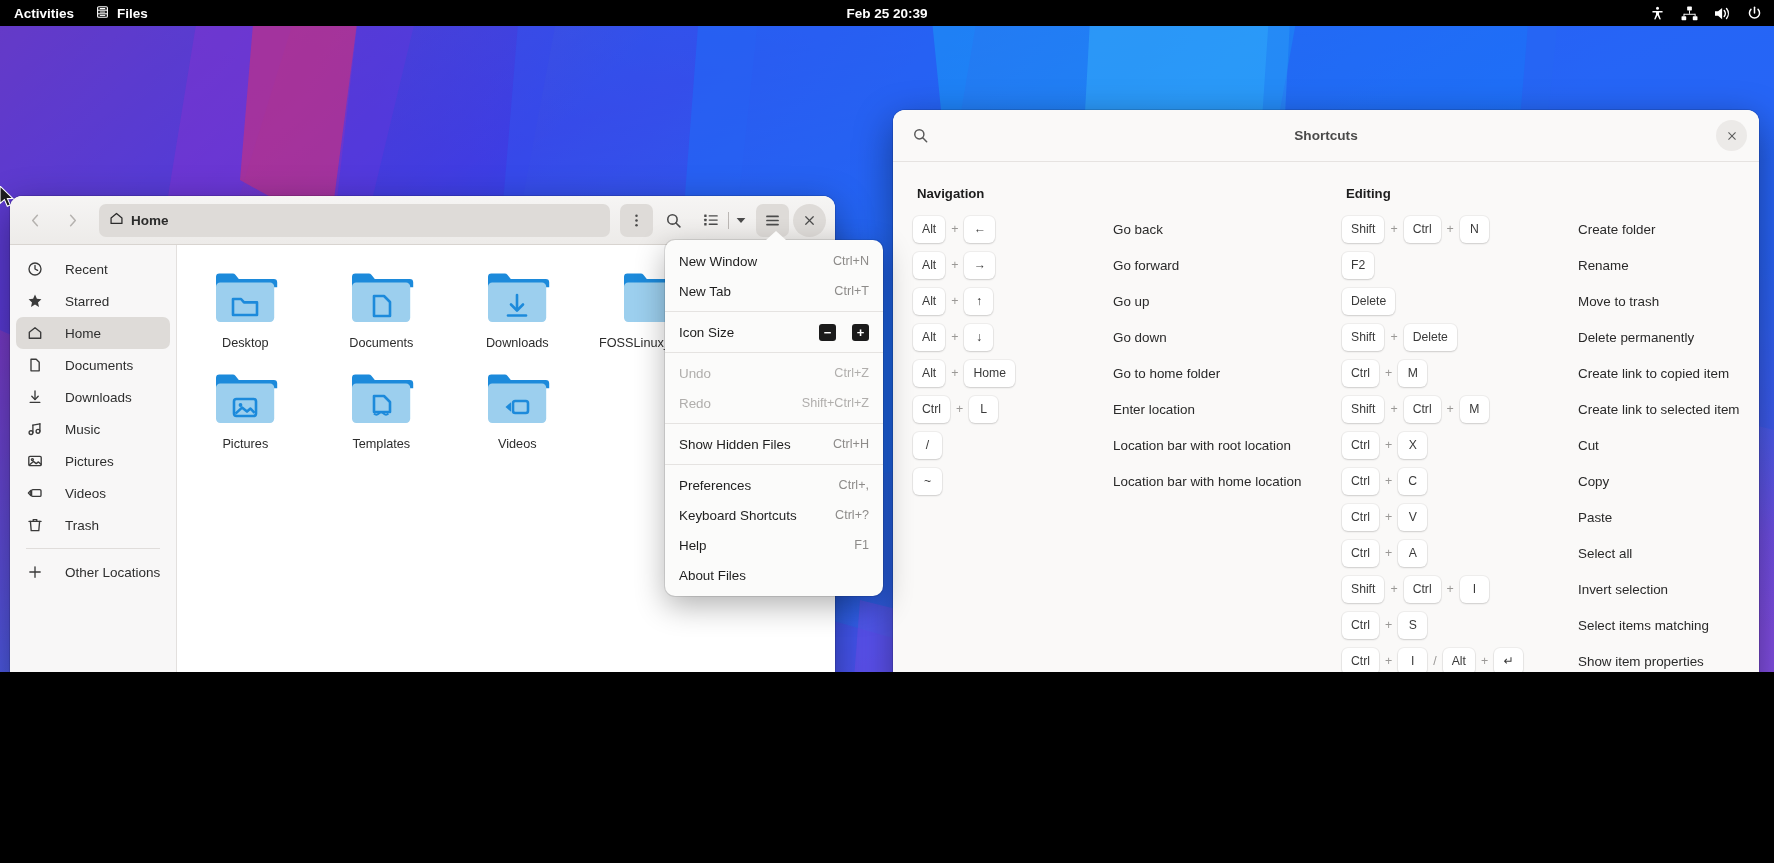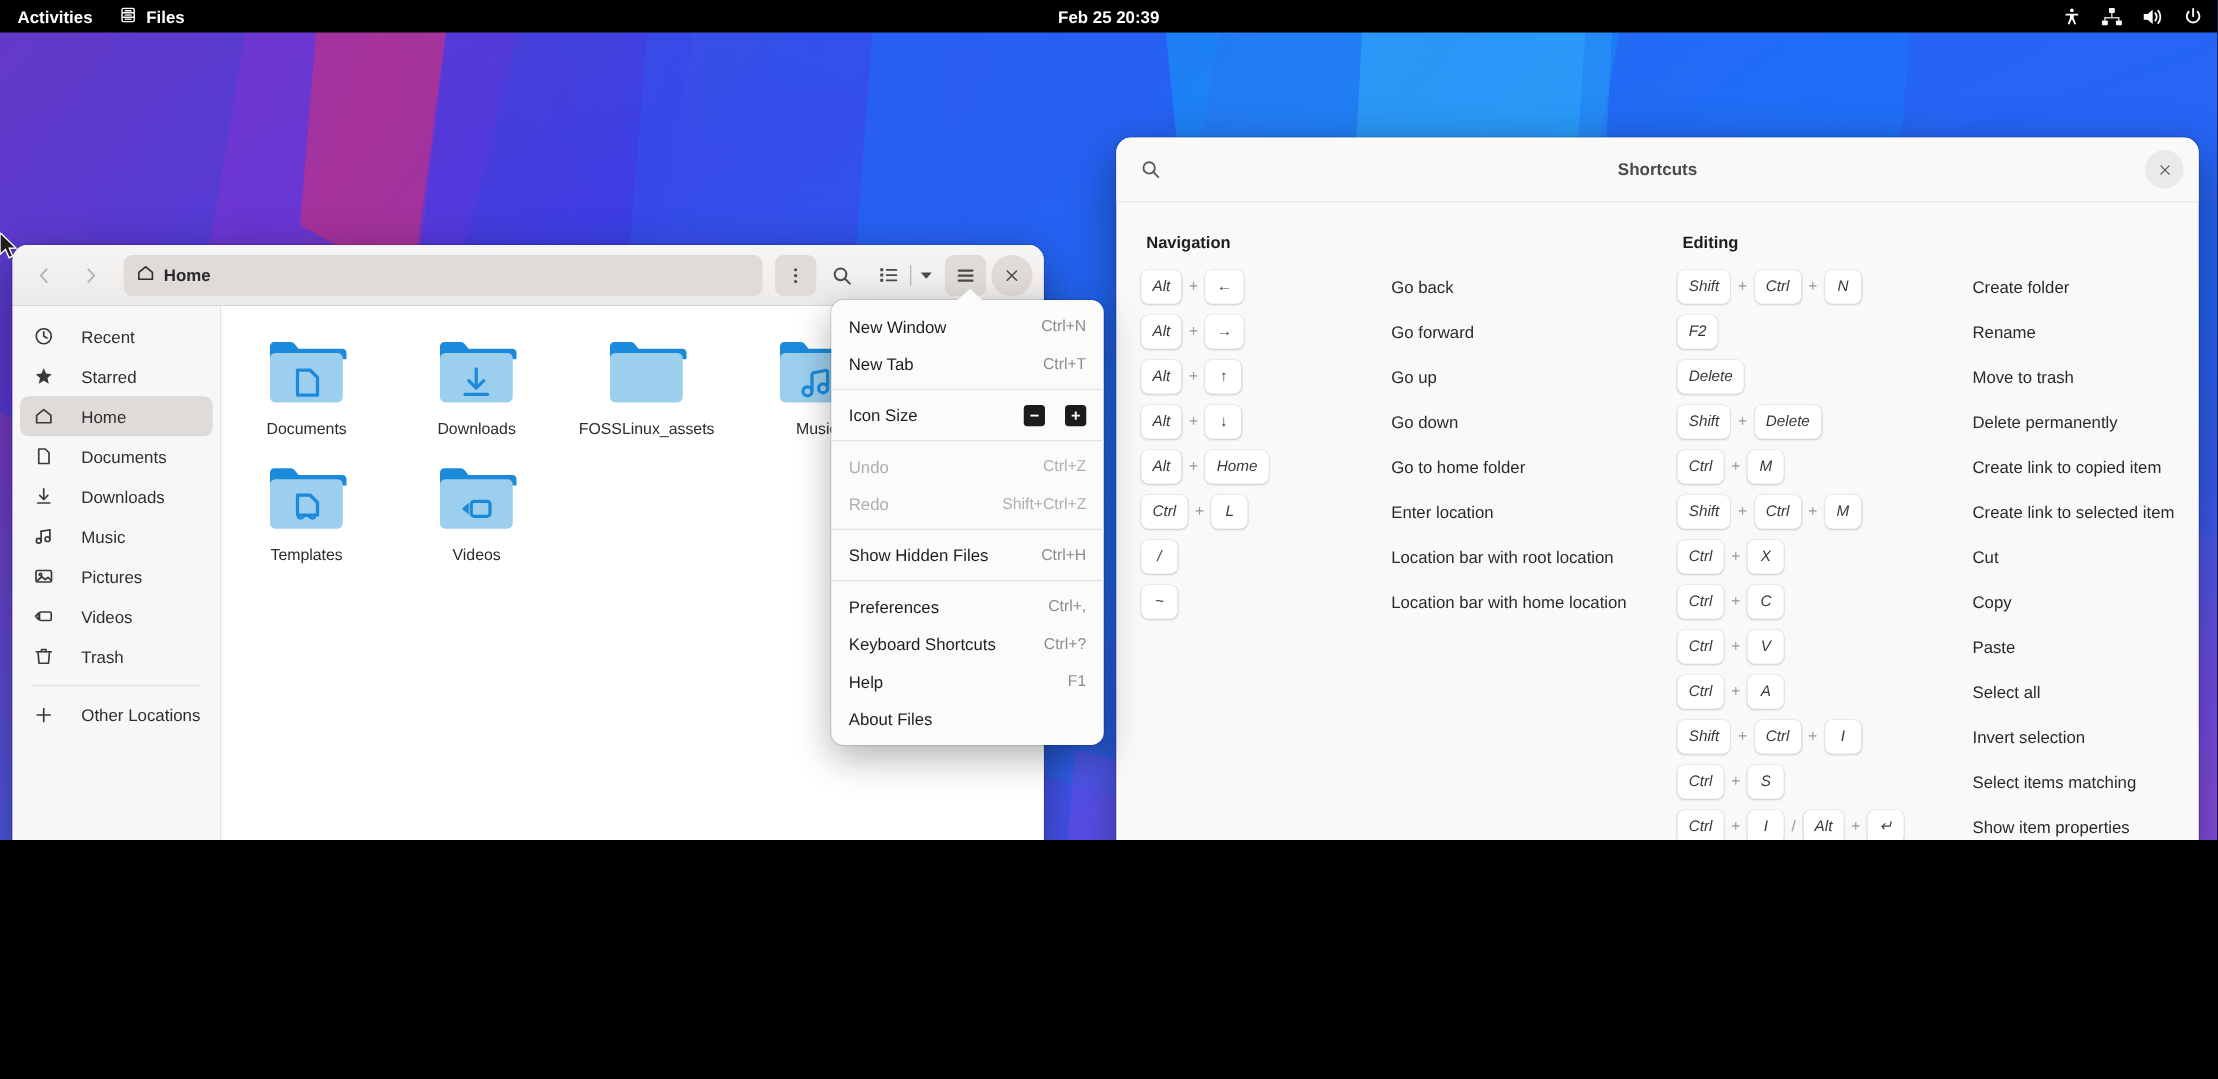--- a/index.html
+++ b/index.html
@@ -123,21 +123,21 @@
   #sc-body { padding: 24px 4px 0 20px; display: flex; gap: 16px; }
   .sc-col { width: 50%; }
   .sc-group-title { font-size: 13.2px; font-weight: 700; color: #1d1d1d; margin: 0 0 10px 4px; }
   .sc-row { display: flex; align-items: center; height: 36px; }
   .keys { display: flex; align-items: center; width: 200px; flex: none; }
   .keys.wide { width: 236px; }
   .key {
     min-width: 29px; height: 27px; padding: 0 9px; background: #ffffff;
     border-radius: 6px; box-shadow: 0 1px 2px rgba(0,0,0,0.14), 0 0 0 1px rgba(0,0,0,0.045);
     display: inline-flex; align-items: center; justify-content: center;
-    font-size: 12.2px; color: #3a3a3a; font-style: italic;
+    font-size: 12.2px; color: #3a3a3a;
   }
   .plus { color: #9a9896; font-size: 12.4px; padding: 0 6px; }
   .slash { color: #9a9896; font-size: 12.4px; padding: 0 6px; }
   .sc-desc { font-size: 13.4px; color: #2a2a2a; white-space: nowrap; }
 
   #sc-pager { display: flex; justify-content: center; gap: 8px; margin-top: 18px; }
   .dot {
     width: 29px; height: 29px; border-radius: 50%; background: #eceae8;
     display: flex; align-items: center; justify-content: center;
     font-size: 12.6px; color: #333; cursor: pointer;
@@ -398,20 +398,28 @@
             </span>
             <span>Other Locations</span>
           </div>
         </div>
       <div id="files-content">
         <div class="icon-grid" id="icon-grid">
             <div class="file-cell">
               <div class="folder"><svg width="72" height="60" viewBox="0 0 72 60">
                   <path d="M7 8 a3.4 3.4 0 0 1 3.4 -3.4 h13.4 a3.4 3.4 0 0 1 2.6 1.2 l3.4 4.1 h35 a3.4 3.4 0 0 1 3.4 3.4 v5 H7 Z" fill="#1c8adb"></path>
                   <rect x="7" y="13.4" width="58.2" height="39.5" rx="4.2" fill="#9ccfee"></rect>
+                  <path d="M24 30 h8 l3 3.4 h13 v12.6 h-24 Z" fill="none" stroke="#1c8adb" stroke-width="2.6" stroke-linejoin="round"></path>
+                </svg></div>
+              <div class="file-label">Desktop</div>
+            </div>
+            <div class="file-cell">
+              <div class="folder"><svg width="72" height="60" viewBox="0 0 72 60">
+                  <path d="M7 8 a3.4 3.4 0 0 1 3.4 -3.4 h13.4 a3.4 3.4 0 0 1 2.6 1.2 l3.4 4.1 h35 a3.4 3.4 0 0 1 3.4 3.4 v5 H7 Z" fill="#1c8adb"></path>
+                  <rect x="7" y="13.4" width="58.2" height="39.5" rx="4.2" fill="#9ccfee"></rect>
                   <path d="M29 27 h10 l6 6 v14 h-16 Z" fill="none" stroke="#1c8adb" stroke-width="2.6" stroke-linejoin="round"></path>
                 </svg></div>
               <div class="file-label">Documents</div>
             </div>
             <div class="file-cell">
               <div class="folder"><svg width="72" height="60" viewBox="0 0 72 60">
                   <path d="M7 8 a3.4 3.4 0 0 1 3.4 -3.4 h13.4 a3.4 3.4 0 0 1 2.6 1.2 l3.4 4.1 h35 a3.4 3.4 0 0 1 3.4 3.4 v5 H7 Z" fill="#1c8adb"></path>
                   <rect x="7" y="13.4" width="58.2" height="39.5" rx="4.2" fill="#9ccfee"></rect>
                   <g stroke="#1c8adb" stroke-width="2.6" fill="none" stroke-linecap="round" stroke-linejoin="round">
                     <line x1="36" y1="26" x2="36" y2="41"></line>

